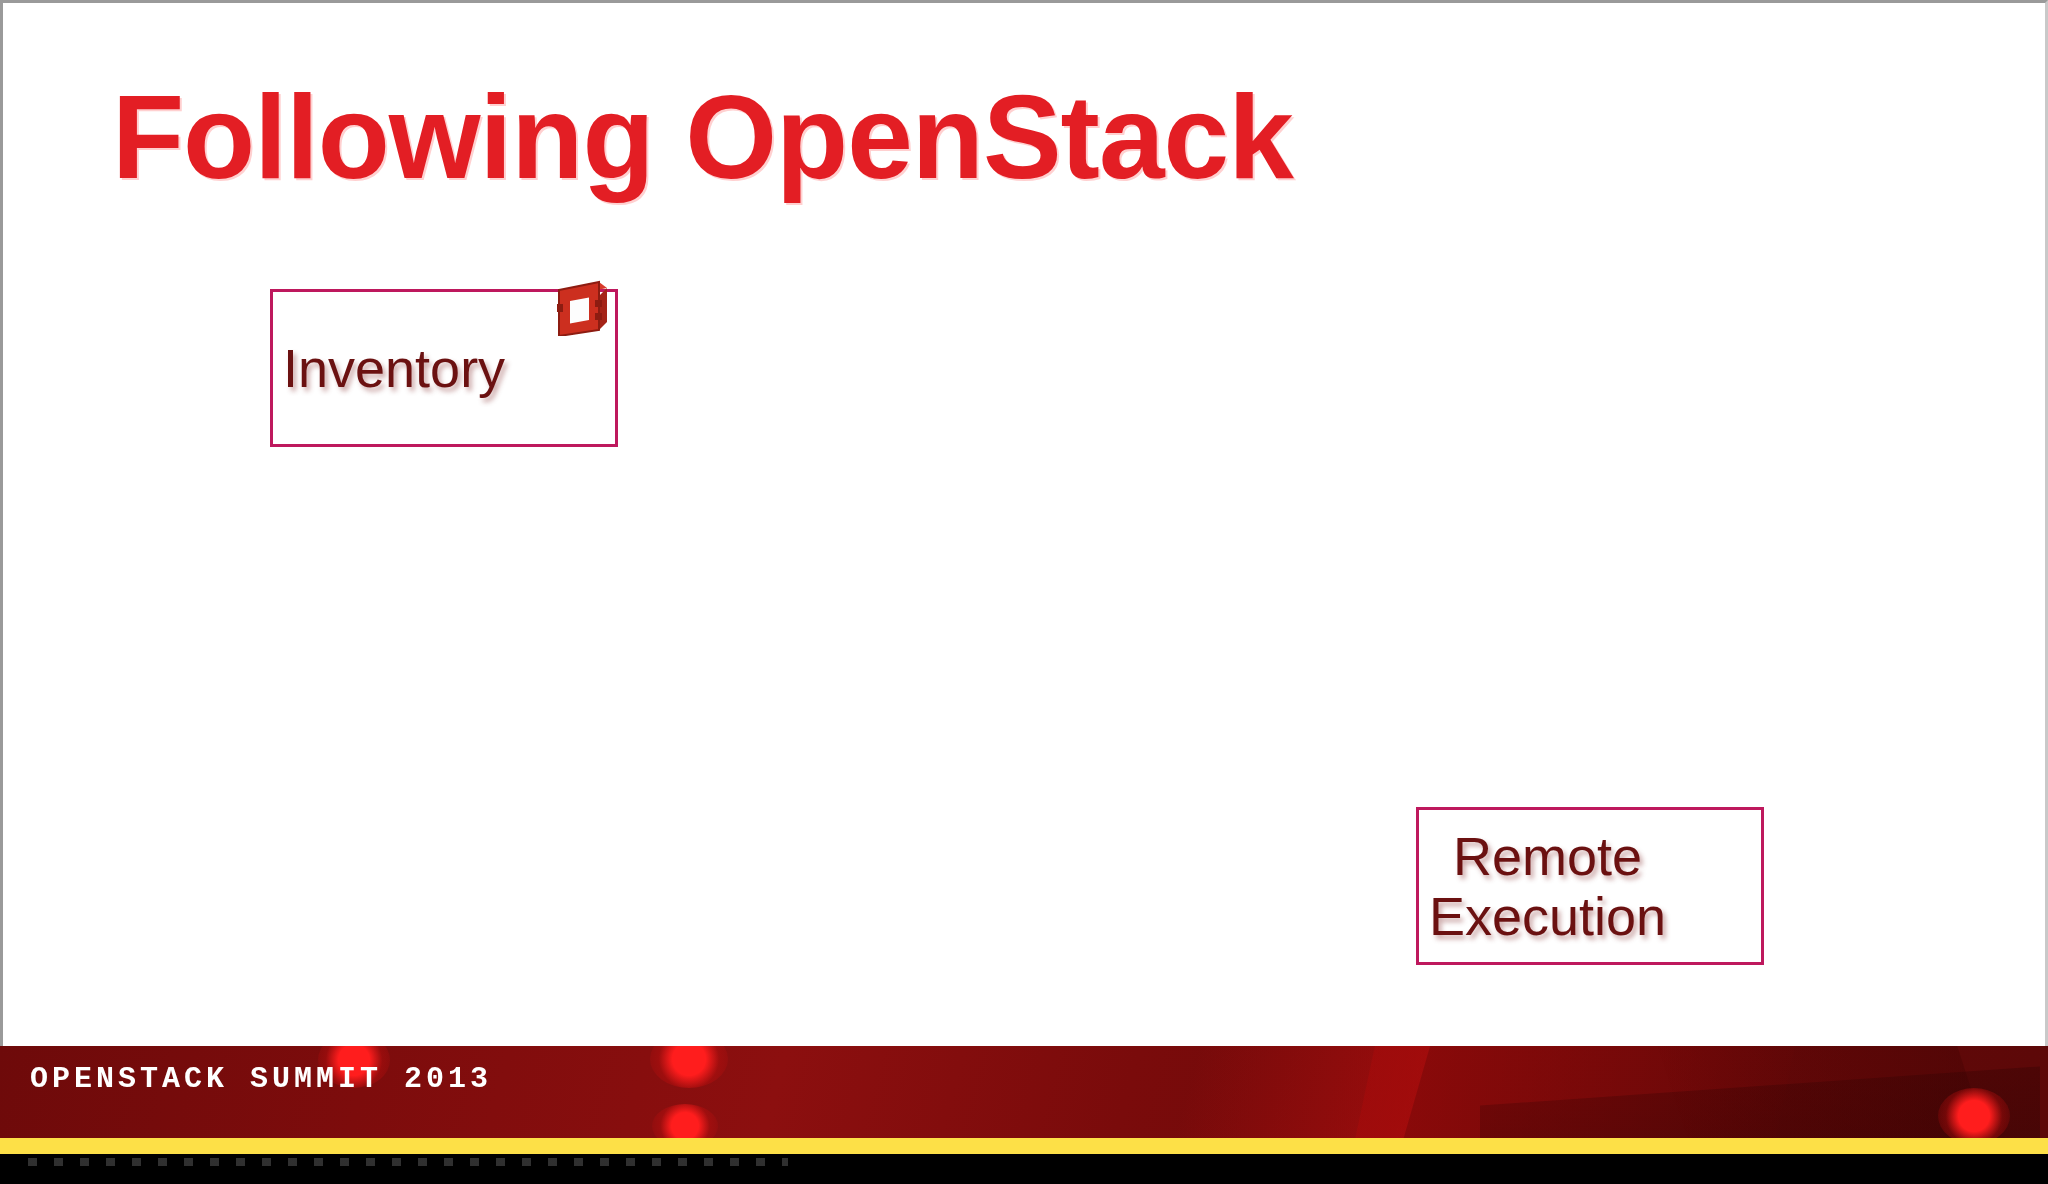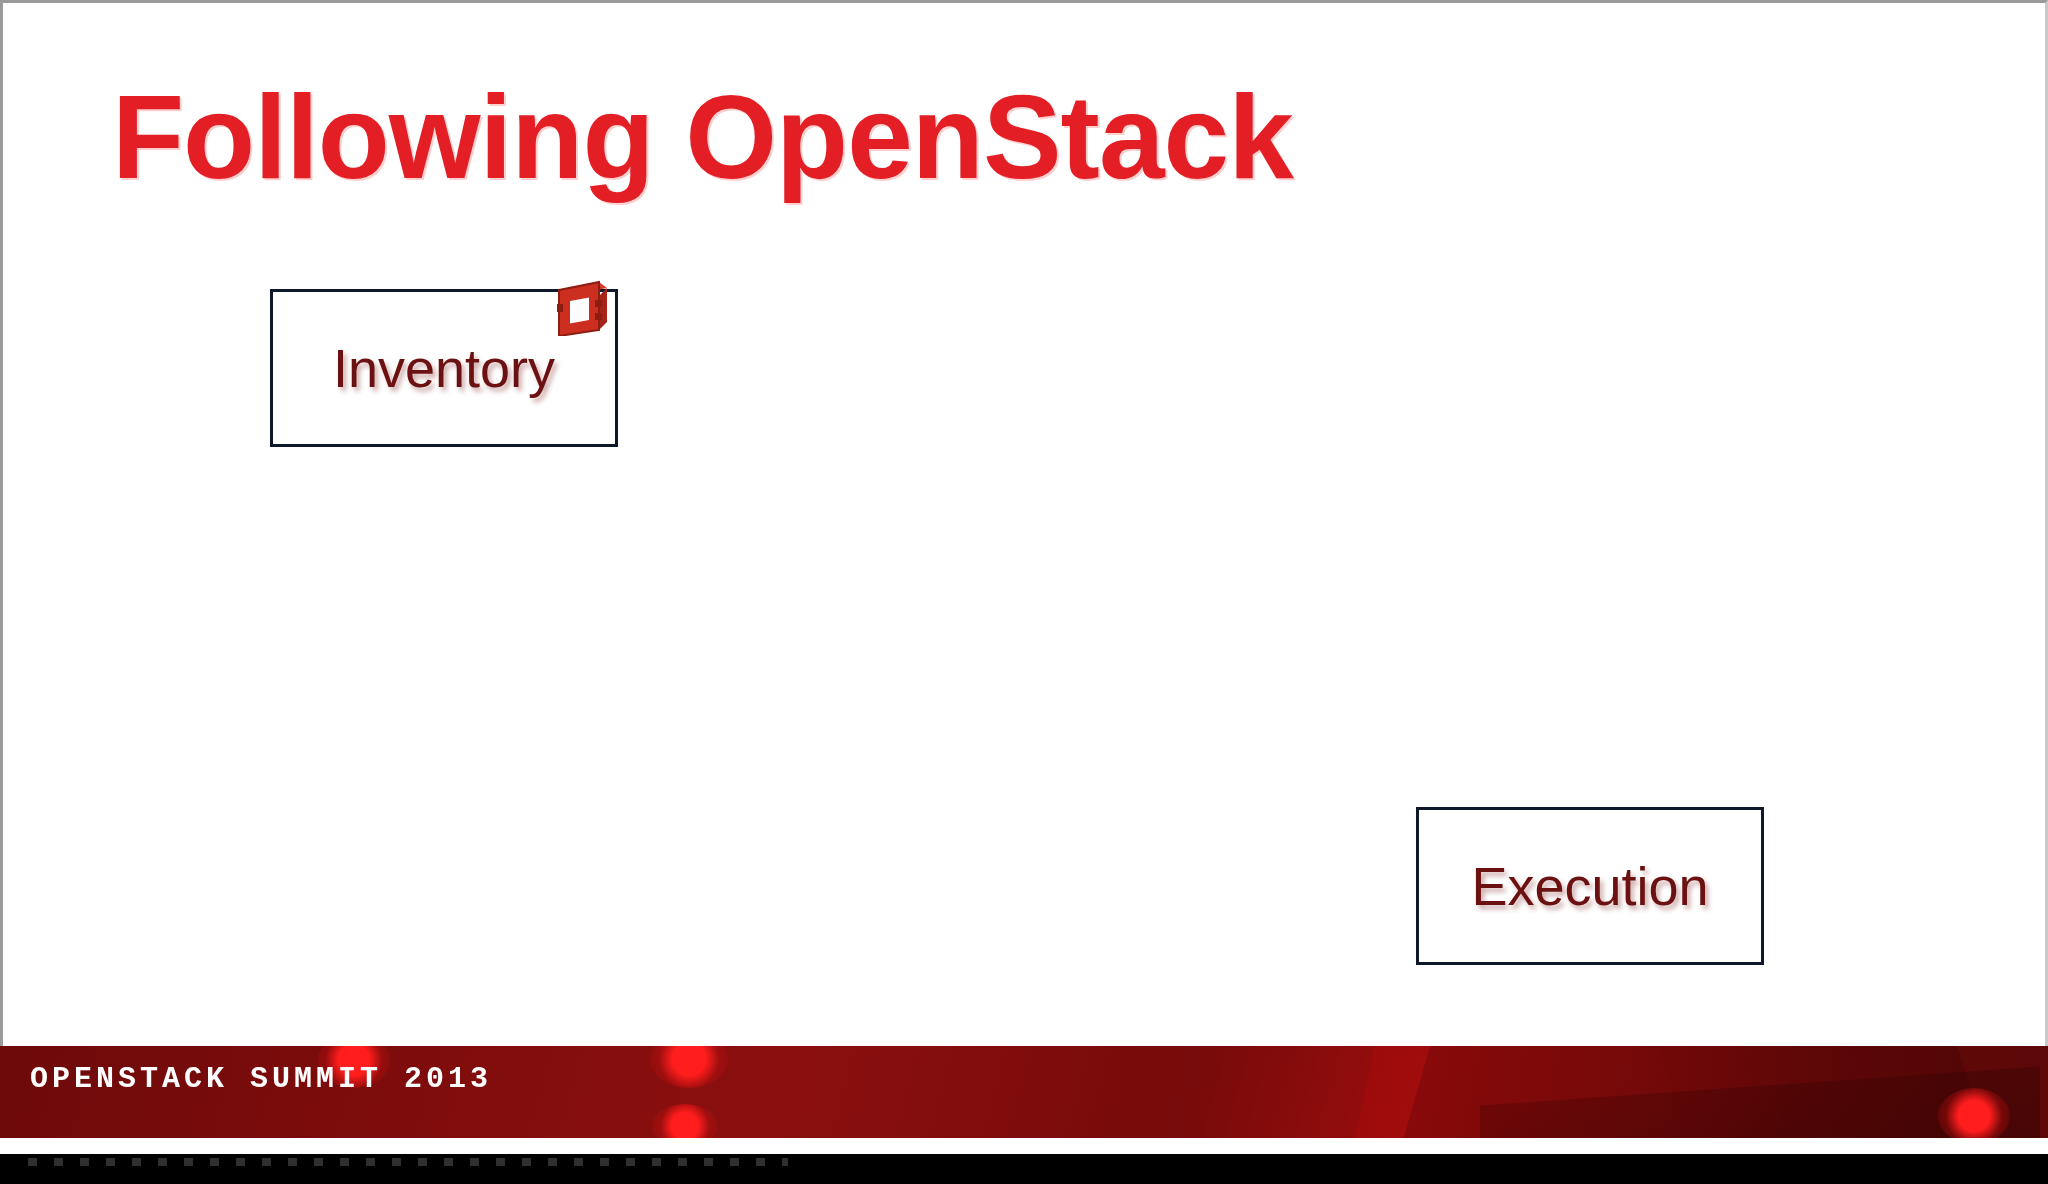--- a/index.html
+++ b/index.html
@@ -4,21 +4,21 @@
 <style>
   html, body {
     margin: 0;
     padding: 0;
     background: #000;
   }
   #slide {
     position: relative;
     width: 2048px;
     height: 1184px;
-    background: #ffffff;
+    background: #fde047;
     overflow: hidden;
     font-family: "Liberation Sans", sans-serif;
     box-sizing: border-box;
   }
 
   
   #canvas-frame {
     position: absolute;
     left: 0; top: 0;
     width: 2048px;
@@ -52,25 +52,24 @@
     top: 289px;
     width: 1510px;
     height: 680px;
   }
   .cell {
     position: absolute;
   }
   .box {
     position: absolute;
     box-sizing: border-box;
-    border: 3px solid #0f172a;
+    border: 3px solid #be185d;
     background: #ffffff;
     display: flex;
     align-items: center;
-    justify-content: center;
     text-align: center;
   }
   .box-label {
     font-family: "Liberation Sans", sans-serif;
     font-weight: 400;
     color: #6b1111;
     line-height: 1.12;
     text-shadow: 3px 4px 5px rgba(140,60,60,0.45);
     padding: 0 10px;
   }
@@ -264,20 +263,21 @@
 
 
     <div class="cell col-2 row-0">
       
     </div>
 
 
     <div class="cell col-1 row-1">
       <div class="box col-1 row-1" style="top:259px;height:158px;">
         <span class="box-label size-lg">
+          <span style="display:block;">Remote</span>
           <span style="display:block;">Execution</span>
         </span>
       </div>
     </div>
 
     <div class="cell col-2 row-1">
       
     </div>
 
     <div class="cell col-0 row-2">

